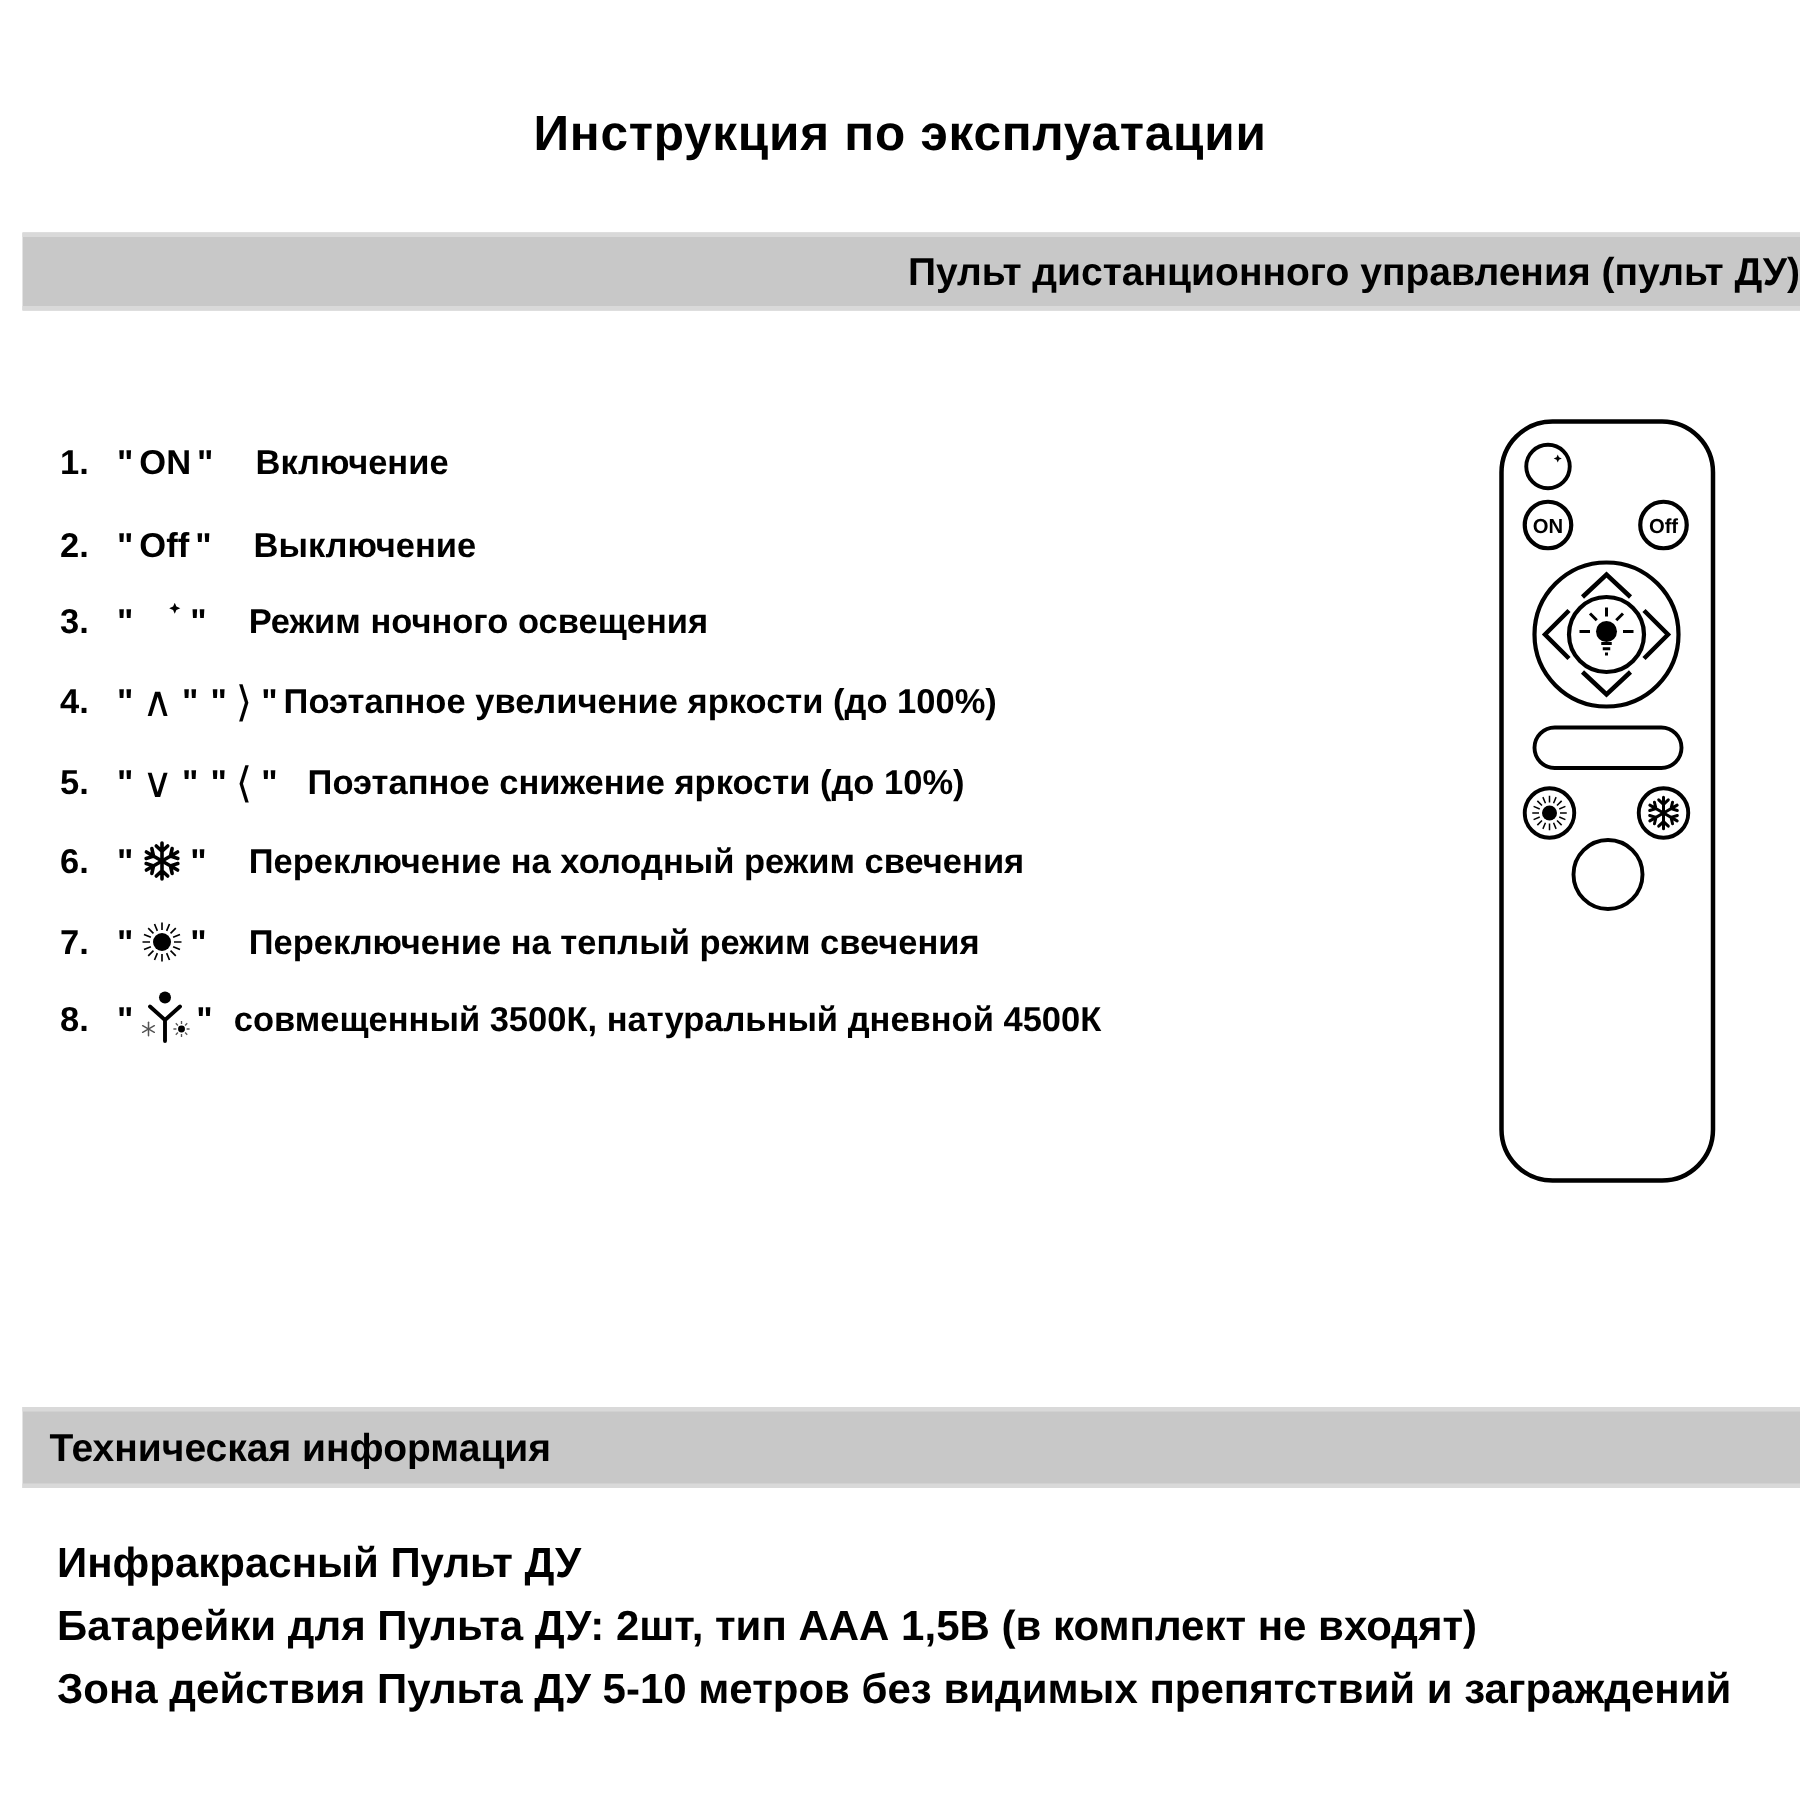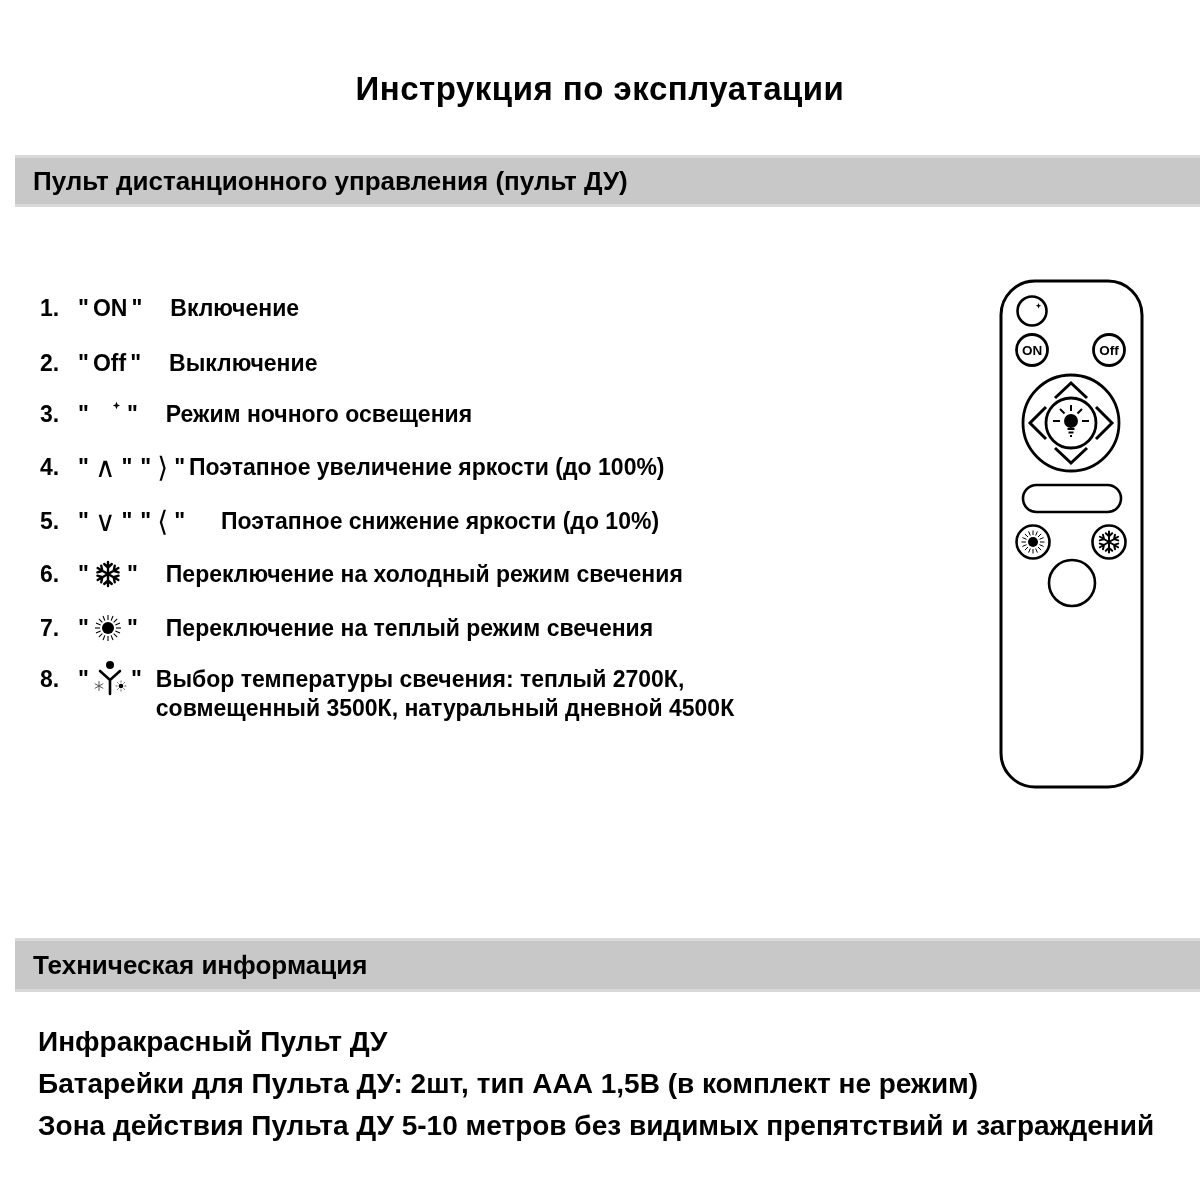--- a/index.html
+++ b/index.html
@@ -4,21 +4,21 @@
 <style>
   html,body{margin:0;padding:0;background:#fff;}
   .page{position:relative;width:1200px;height:1200px;background:#fff;overflow:hidden;
         font-family:"Liberation Sans",sans-serif;color:#000;}
   .page-title{position:absolute;top:70px;left:0;width:100%;text-align:center;
               font-size:33px;font-weight:bold;letter-spacing:0.5px;}
   .section-bar{position:absolute;left:15px;right:0;height:52px;background:#c8c8c8;
                border-top:3px solid #d9d9d9;border-bottom:3px solid #d9d9d9;
                box-sizing:border-box;display:flex;align-items:center;padding-left:18px;
                font-size:26px;font-weight:bold;}
-  .bar-remote{top:155px;}
+  .bar-remote{top:155px;justify-content:flex-end;}
   .bar-tech{top:938px;height:54px;}
   .item{position:absolute;left:40px;display:flex;align-items:center;
         font-size:23px;font-weight:bold;white-space:nowrap;height:34px;}
   .item .num{width:34px;}
   .q{margin:0 4px;}
   .glyph{font-weight:400;font-size:28px;margin:0 2px;line-height:1;position:relative;top:1px;}
   .label{margin-left:24px;}
   .icon-box{display:inline-flex;align-items:center;justify-content:center;}
   .item8{align-items:flex-start;height:auto;}
   .item8 .num,.item8 .q{line-height:29px;}
@@ -80,21 +80,21 @@
   </div>
 
   <div class="item" style="top:504px">
     <span class="num">5.</span>
     <span class="q">"</span>
     <span class="glyph">∨</span>
     <span class="q">"</span>
     <span class="q">"</span>
     <span class="glyph">⟨</span>
     <span class="q">"</span>
-    <span class="label" style="margin-left:32px">Поэтапное снижение яркости (до 10%)</span>
+    <span class="label" style="margin-left:16px">Поэтапное снижение яркости (до 10%)</span>
   </div>
 
   <div class="item" style="top:557px">
     <span class="num">6.</span>
     <span class="q">"</span>
     <span class="icon-box">
       <svg width="30" height="30" viewBox="0 0 30 30" stroke="#000" stroke-width="2.4" fill="none" stroke-linecap="round">
         <g transform="translate(15,15)">
           <g>
               <path d="M0 0 L0 -12 M0 -6.5 L-3.8 -10 M0 -6.5 L3.8 -10"></path>
@@ -177,21 +177,20 @@
             <line x1="-2.4" y1="-2.4" x2="-3.8" y2="-3.8"></line>
               <line x1="2.4" y1="-2.4" x2="3.8" y2="-3.8"></line>
             <line x1="-2.4" y1="2.4" x2="-3.8" y2="3.8"></line>
               <line x1="2.4" y1="2.4" x2="3.8" y2="3.8"></line>
           </g>
         </g>
       </svg>
     </span>
     <span class="q">"</span>
     <span class="label8">
-      <span style="display:block">Выбор температуры свечения: теплый 2700К,</span>
       <span style="display:block">совмещенный 3500К, натуральный дневной 4500К</span>
     </span>
   </div>
 
   <div class="remote-wrap">
     <svg width="150" height="514" viewBox="0 0 150 514">
       <rect x="4" y="4" width="141" height="506" rx="34" fill="#fff" stroke="#000" stroke-width="3"></rect>
 
       <g>
         <circle cx="35" cy="34" r="14.5" fill="none" stroke="#000" stroke-width="2.6"></circle>
@@ -287,16 +286,16 @@
 
       <circle cx="75" cy="306" r="23" fill="none" stroke="#000" stroke-width="2.6"></circle>
     </svg>
   </div>
 
   <div class="section-bar bar-tech">
     <span>Техническая информация</span>
   </div>
 
   <div class="tech-line" style="top:1026px">Инфракрасный Пульт ДУ</div>
-  <div class="tech-line" style="top:1068px">Батарейки для Пульта ДУ: 2шт, тип ААА 1,5В (в комплект не режим)</div>
+  <div class="tech-line" style="top:1068px">Батарейки для Пульта ДУ: 2шт, тип ААА 1,5В (в комплект не входят)</div>
   <div class="tech-line" style="top:1110px">Зона действия Пульта ДУ 5-10 метров без видимых препятствий и заграждений</div>
 
 </div>
 
 </body></html>

